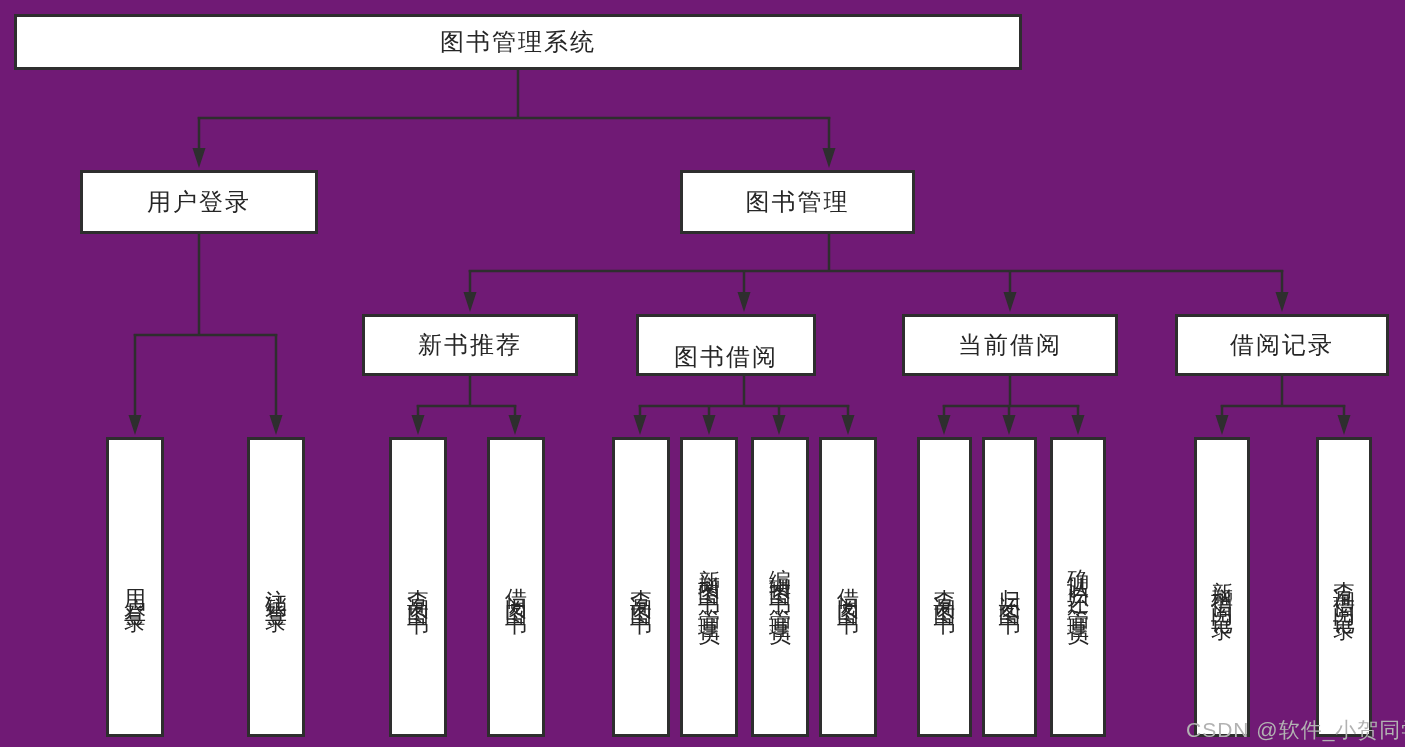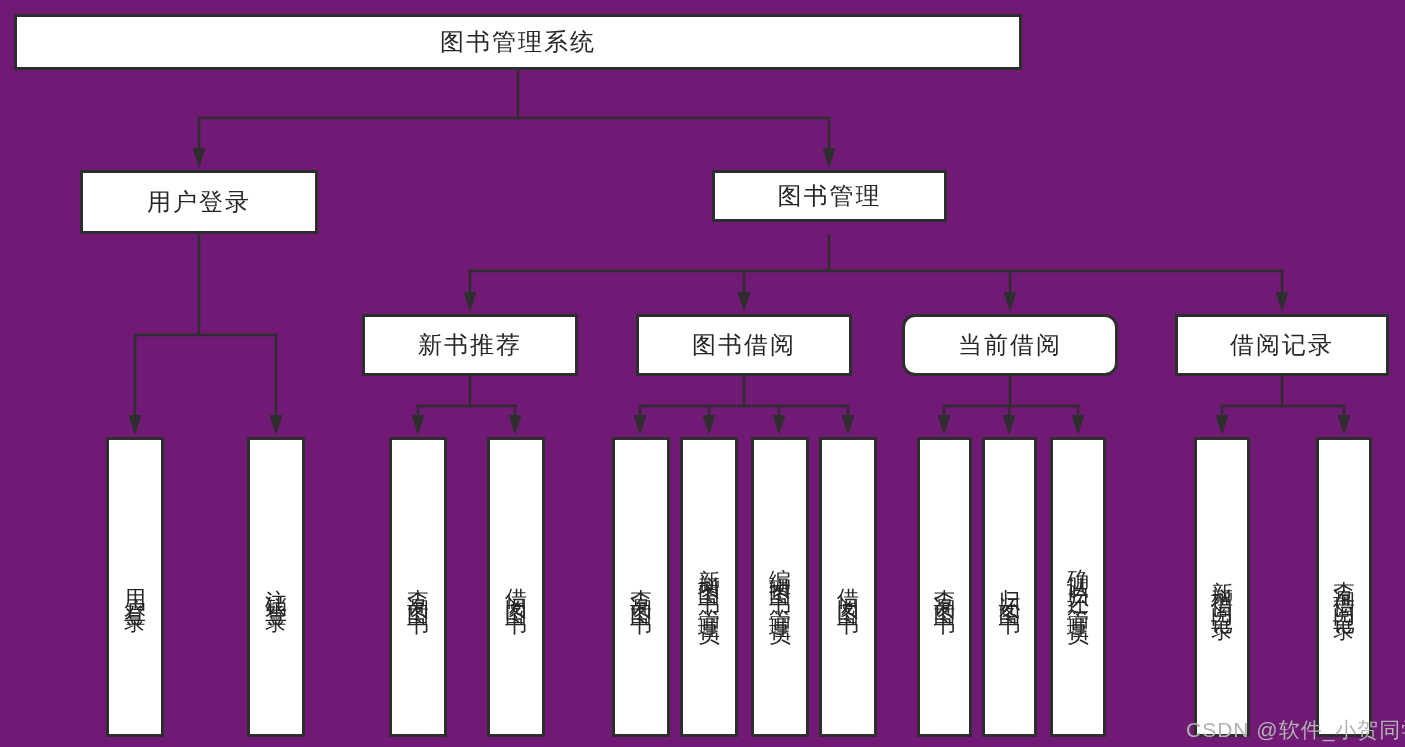--- a/index.html
+++ b/index.html
@@ -116,31 +116,31 @@
     </g>
   </svg>
 
   <div class="hbox" style="left:14px; top:14px; width:1008px; height:56px;">
     <span>图书管理系统</span>
   </div>
 
   <div class="hbox" style="left:80px; top:170px; width:238px; height:64px;">
     <span>用户登录</span>
   </div>
-  <div class="hbox" style="left:712px; top:170px; width:235px; height:52px;">
+  <div class="hbox" style="left:680px; top:170px; width:235px; height:64px;">
     <span>图书管理</span>
   </div>
 
   <div class="hbox" style="left:362px; top:314px; width:216px; height:62px;">
     <span>新书推荐</span>
   </div>
-  <div class="hbox" style="left:636px; top:314px; width:216px; height:62px;">
+  <div class="hbox" style="left:636px; top:314px; width:180px; height:62px;align-items:flex-end;">
     <span>图书借阅</span>
   </div>
-  <div class="hbox" style="left:902px; top:314px; width:216px; height:62px;border-radius:13px;">
+  <div class="hbox" style="left:902px; top:314px; width:216px; height:62px;">
     <span>当前借阅</span>
   </div>
   <div class="hbox" style="left:1175px; top:314px; width:214px; height:62px;">
     <span>借阅记录</span>
   </div>
 
   <div class="vbox" style="left:106px;">
     <span class="vtext">用户登录</span>
   </div>
   <div class="vbox" style="left:247px;">

